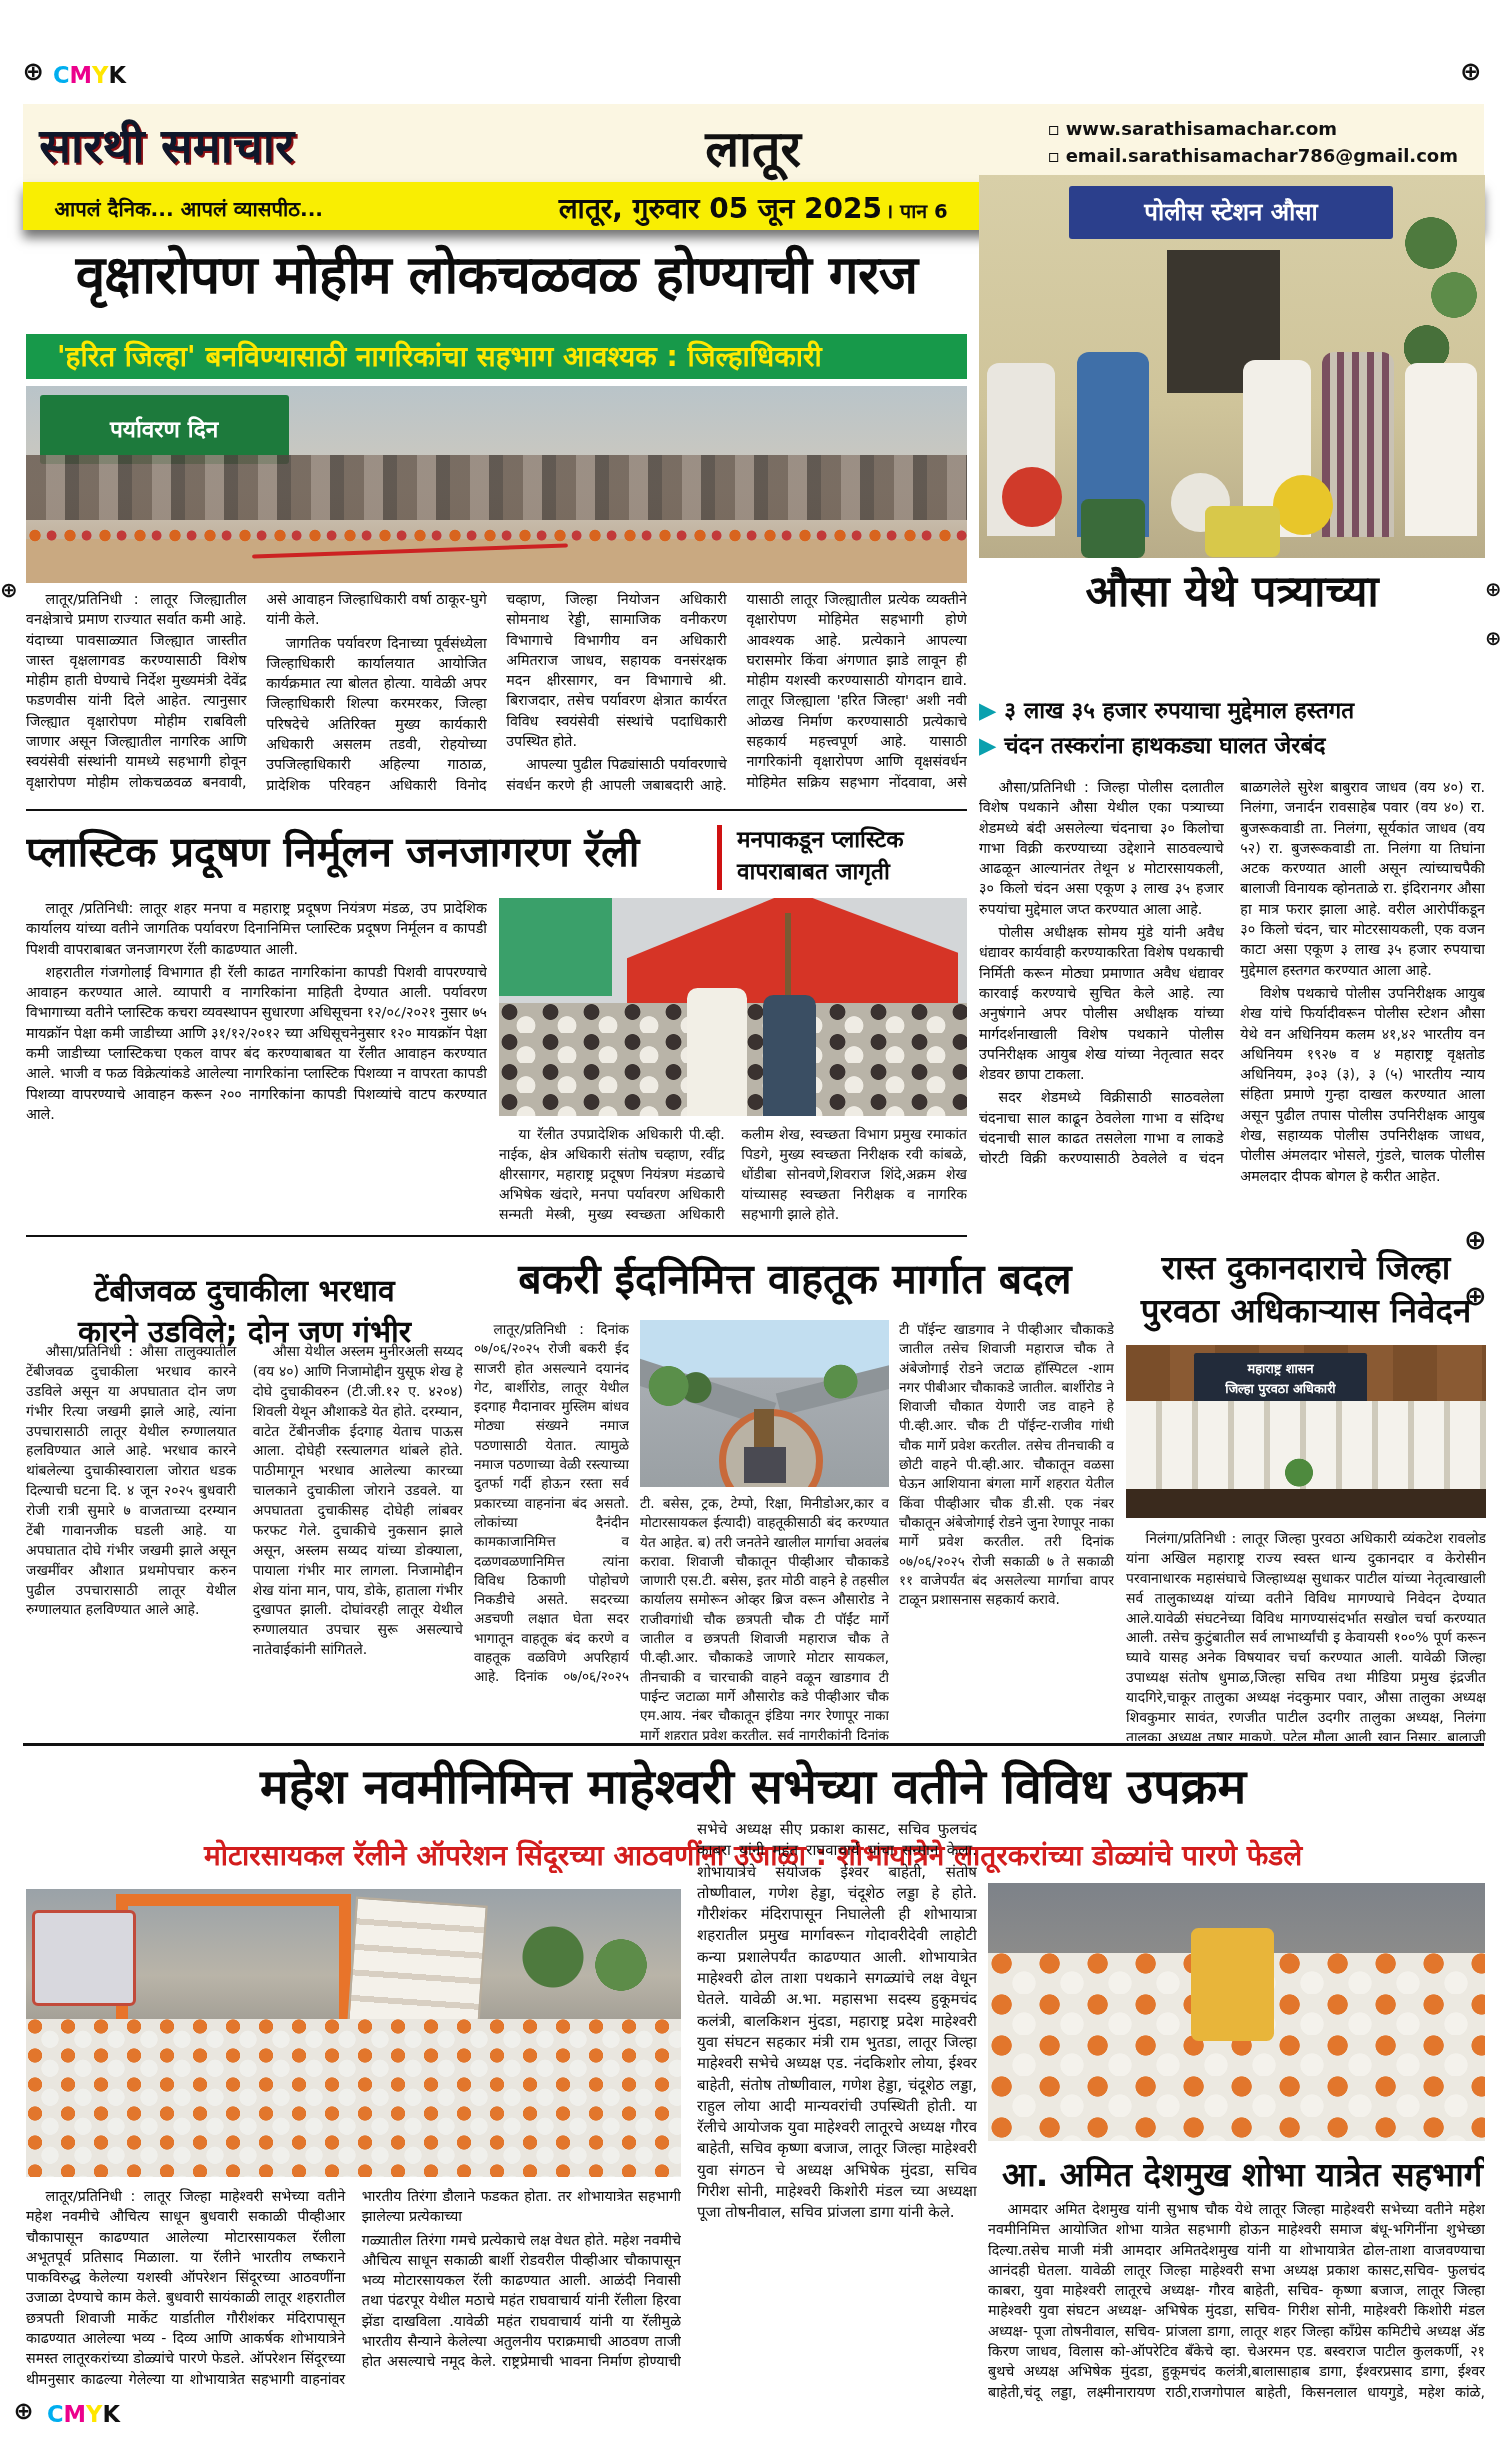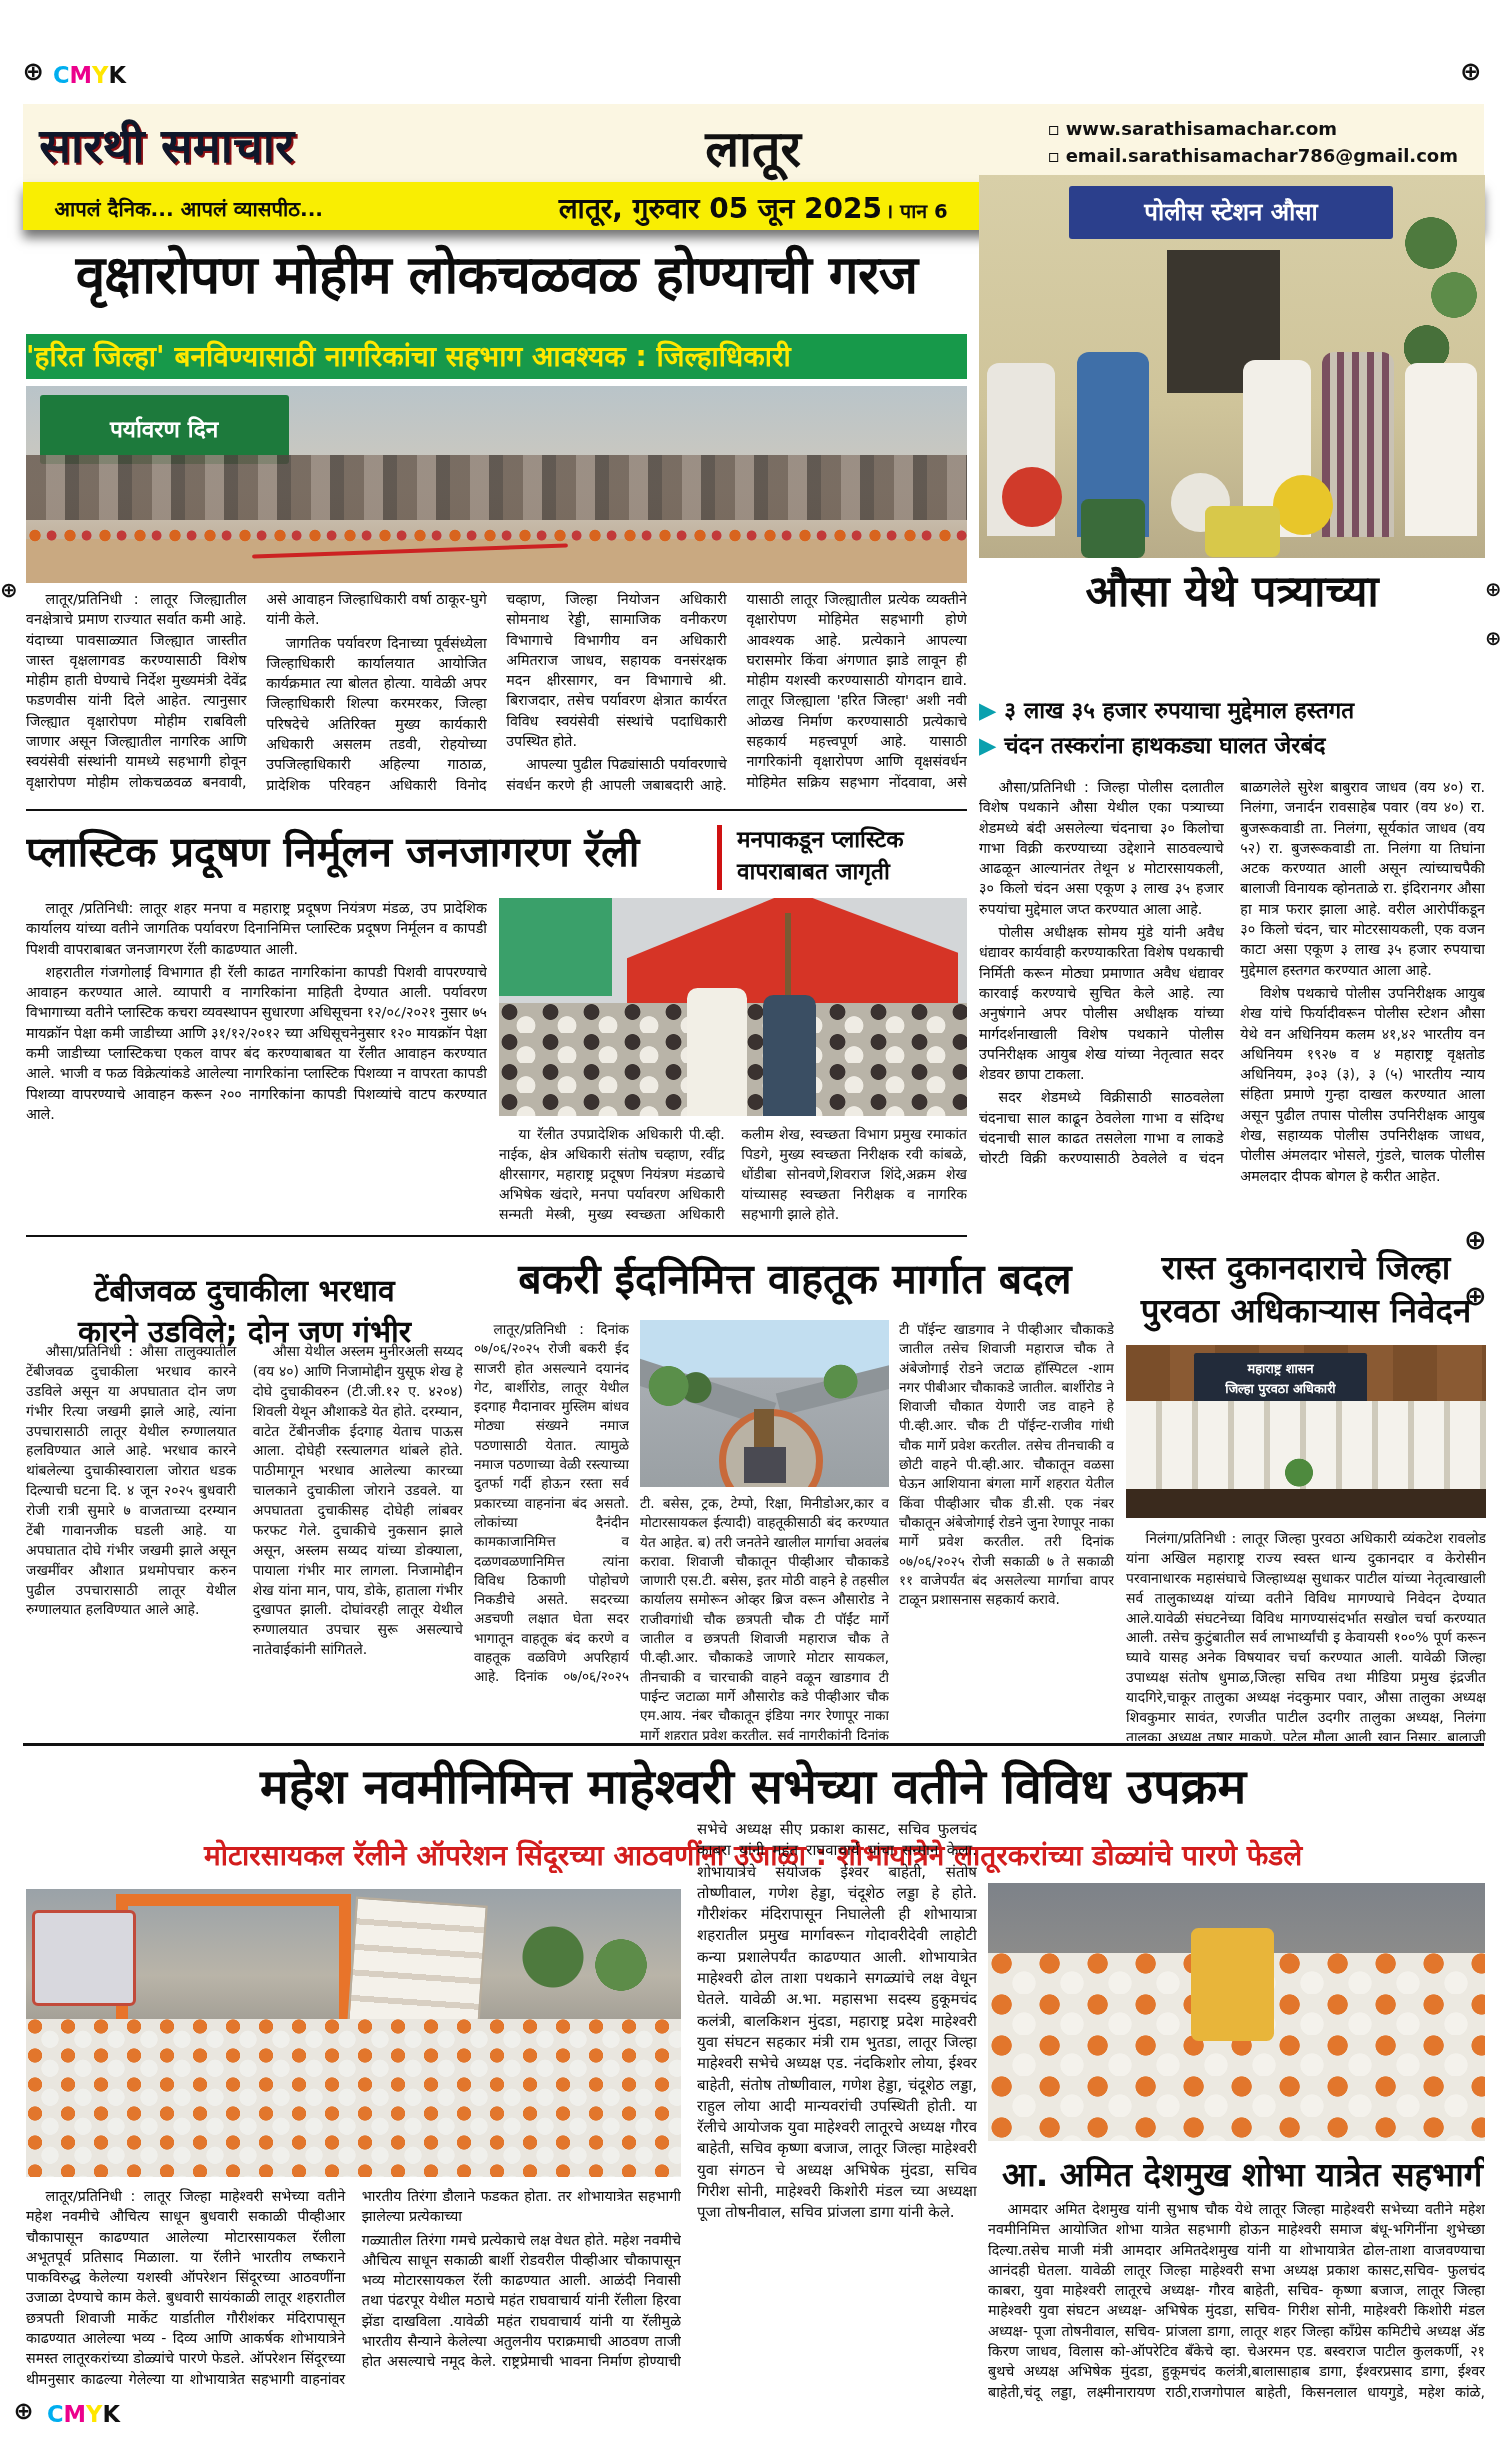--- a/index.html
+++ b/index.html
@@ -46,21 +46,21 @@
   <div class="abs" style="left:32px;top:12px;font-size:20.3px;font-weight:700;">आपलं दैनिक... आपलं व्यासपीठ...</div>
   <div class="abs" style="left:0;right:0;top:6px;text-align:center;">
     <span style="font-size:28px;font-weight:800;">लातूर, गुरुवार 05 जून 2025</span>
     <span style="font-size:19.6px;font-weight:700;">। पान 6</span>
   </div>
 </div>
 
 <div class="abs nowrap" style="left:26px;top:236px;width:941px;text-align:center;font-size:53px;font-weight:800;letter-spacing:-0.8px;">वृक्षारोपण मोहीम लोकचळवळ होण्याची गरज</div>
 
 <div class="abs" style="left:26px;top:334px;width:941px;height:45px;background:#17994a;">
-  <div class="nowrap" style="padding-left:0;line-height:45px;font-size:28px;font-weight:800;color:#ffe800;">'हरित जिल्हा' बनविण्यासाठी नागरिकांचा सहभाग आवश्यक : जिल्हाधिकारी</div>
+  <div class="nowrap" style="padding-left:31px;line-height:45px;font-size:28px;font-weight:800;color:#ffe800;">'हरित जिल्हा' बनविण्यासाठी नागरिकांचा सहभाग आवश्यक : जिल्हाधिकारी</div>
 </div>
 
 <div class="photo" style="left:26px;top:386px;width:941px;height:197px;background:linear-gradient(180deg,#b9c4c9 0%,#cfc9bd 52%,#b59e83 100%);">
   <div class="abs" style="left:13.6px;top:9px;width:249px;height:69px;background:#1d7a3c;border-radius:3px;color:#fff;text-align:center;font-size:22.6px;font-weight:700;line-height:69px;">पर्यावरण दिन</div>
   <div class="abs" style="left:0;top:69px;width:100%;height:65px;opacity:.85;background:repeating-linear-gradient(90deg,#6b5d52 0 19.6px,#93857a 19.6px 39px,#4f463f 39px 53px);"></div>
   <div class="abs" style="left:0;bottom:0;width:100%;height:44px;background:#c9a981;"></div>
   <div class="abs" style="left:226px;bottom:30px;width:316px;height:3.8px;background:#cc2222;transform:rotate(-2deg);border-radius:2.3px;"></div>
   <div class="abs" style="left:0;bottom:39px;width:100%;height:16.6px;background:radial-gradient(circle 5.3px at 9px 8.3px,#d8641e 5.3px,transparent 6px) 0 0/35px 16.6px,radial-gradient(circle 4.5px at 25.6px 8.3px,#c23a3a 4.5px,transparent 5.3px) 0 0/35px 16.6px;"></div>
 </div>
 

